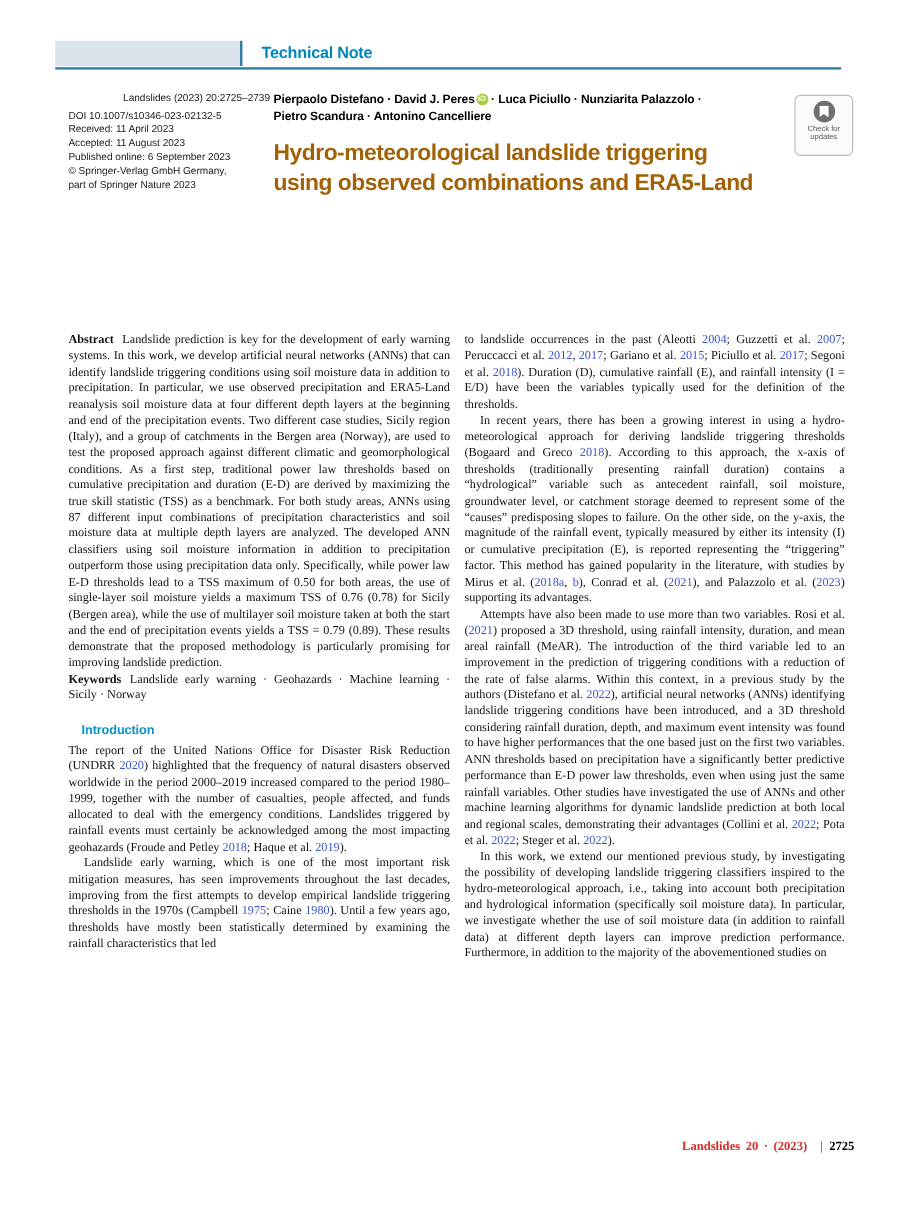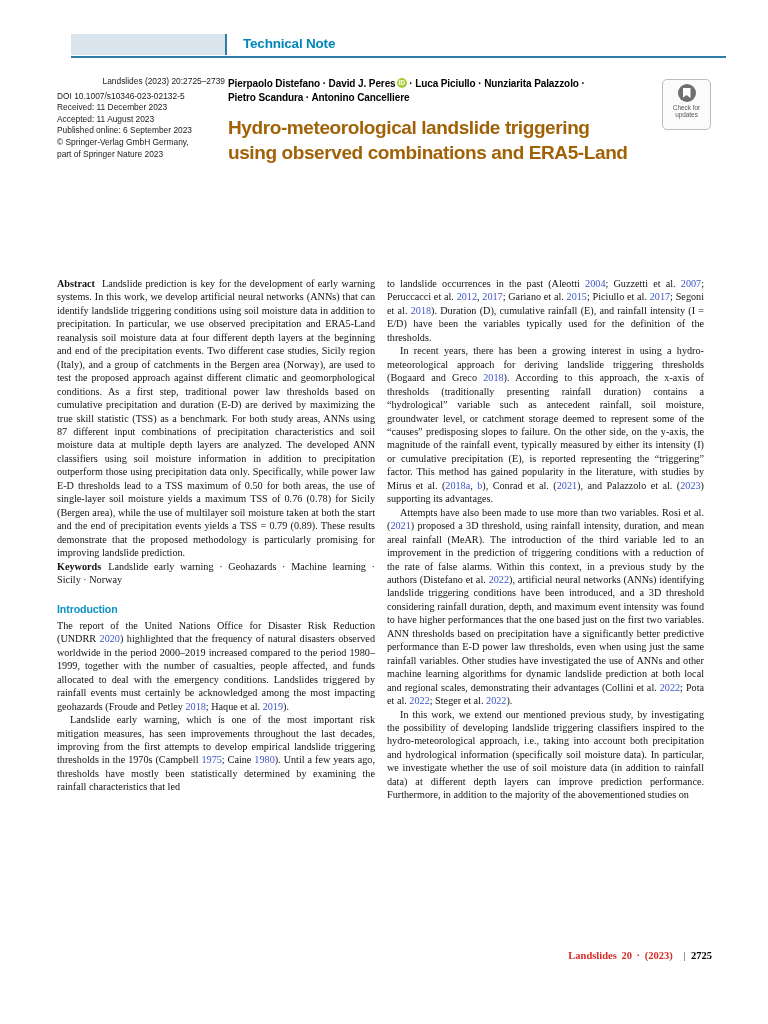--- a/index.html
+++ b/index.html
@@ -1,20 +1,20 @@
 <!DOCTYPE html>
 <html><head>
 <meta charset="utf-8">
 <style>
   html,body{margin:0;padding:0;background:#ffffff;}
   body{width:768px;height:1024px;position:relative;font-family:"Liberation Serif",serif;color:#111;}
   .page{position:absolute;inset:0;background:#fff;}
 
   
-  .header{position:absolute;left:71px;top:34px;width:655px;height:22px;border-bottom:2.5px solid #2e7ea8;text-align:right;}
+  .header{position:absolute;left:46px;top:34px;width:655px;height:22px;border-bottom:2.5px solid #2e7ea8;text-align:right;}
   .kicker-box{position:absolute;left:0;top:0;width:154px;height:21px;background:#d9e4ed;border-right:2px solid #2e7ea8;}
   .kicker{position:absolute;left:172px;top:2px;font-family:"Liberation Sans",sans-serif;font-weight:bold;font-size:13.5px;color:#0087ba;letter-spacing:-0.2px;}
 
   
   .meta{position:absolute;left:57px;top:76px;width:168px;font-family:"Liberation Sans",sans-serif;font-size:8.4px;line-height:11.6px;color:#1a1a1a;}
   .meta .m1{margin-bottom:3px;text-align:right;}
 
   
   .authors{position:absolute;left:228px;top:77px;width:430px;font-family:"Liberation Sans",sans-serif;font-weight:bold;font-size:10px;line-height:13.5px;color:#000;letter-spacing:-0.1px;}
   .title{position:absolute;left:228px;top:116px;margin:0;font-family:"Liberation Sans",sans-serif;font-weight:bold;font-size:19px;line-height:24.5px;color:#a16207;letter-spacing:-0.4px;}
@@ -28,21 +28,21 @@
 
   
   .body-cols{position:absolute;left:57px;top:277px;width:655px;display:flex;gap:12px;}
   .col{font-size:10.2px;line-height:13.45px;text-align:justify;}
   .col.left{width:318px;}
   .col.right{width:317px;}
   .col p{margin:0;}
   .col p.ind{text-indent:13px;}
   .plabel{margin-right:7px;}
   .kw{margin-top:14px;}
-  .col h2{margin:17px 0 2px 0;font-family:"Liberation Sans",sans-serif;font-size:10.6px;color:#0c93c5;letter-spacing:-0.1px;}
+  .col h2{margin:17px 0 2px 11px;font-family:"Liberation Sans",sans-serif;font-size:10.6px;color:#0c93c5;letter-spacing:-0.1px;}
   .cite{color:#3c55c8;}
   .orcid{display:inline-block;width:10px;height:10px;border-radius:50%;background:#a6ce39;color:#fff;font-family:"Liberation Sans",sans-serif;font-size:6.5px;line-height:10px;text-align:center;font-weight:bold;vertical-align:2px;margin-left:1px;}
 
   
   .footer{position:absolute;right:56px;top:950px;font-size:10.5px;font-weight:bold;}
   .jref{color:#d62c27;word-spacing:2px;}
   .psep{color:#333;font-weight:normal;margin:0 3px 0 8px;}
   .pnum{color:#000;}
 </style>
 </head>
@@ -51,21 +51,21 @@
 <div class="page">
 
   <div class="header">
     <div class="kicker-box"></div>
     <div class="kicker">Technical Note</div>
   </div>
 
   <div class="meta">
     <div class="m1">Landslides (2023) 20:2725–2739</div>
     <div>DOI 10.1007/s10346-023-02132-5</div>
-    <div>Received: 11 December 2023</div>
+    <div>Received: 11 April 2023</div>
     <div>Accepted: 11 August 2023</div>
     <div>Published online: 6 September 2023</div>
     <div>© Springer-Verlag GmbH Germany,</div>
     <div>part of Springer Nature 2023</div>
   </div>
 
   <div class="authors">
     <div>Pierpaolo Distefano · David J. Peres<span class="orcid">iD</span> · Luca Piciullo · Nunziarita Palazzolo ·</div>
     <div>Pietro Scandura · Antonino Cancelliere</div>
   </div>

